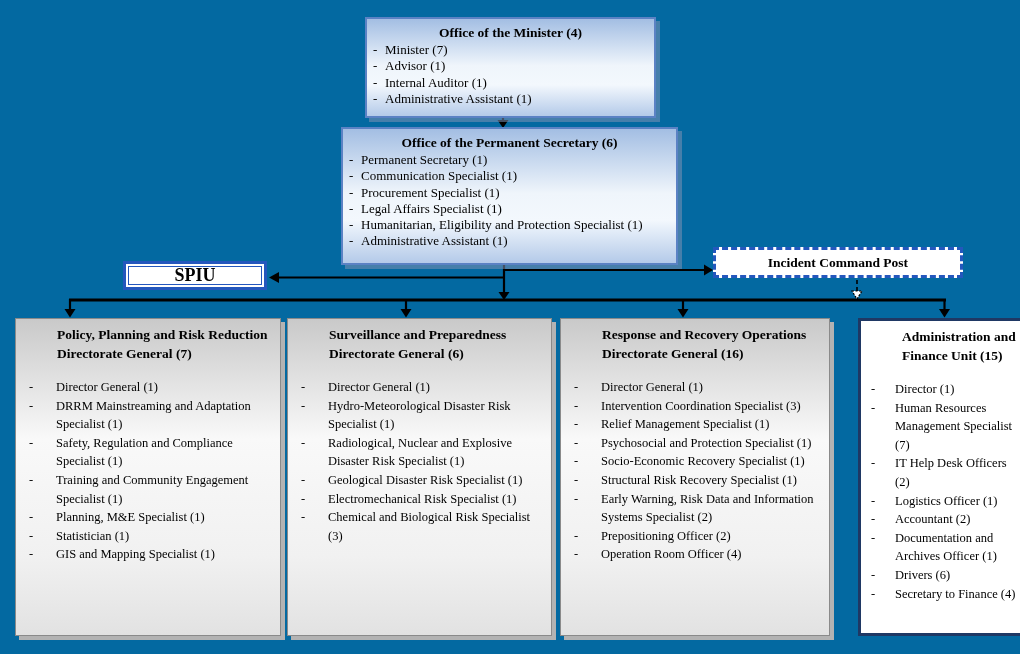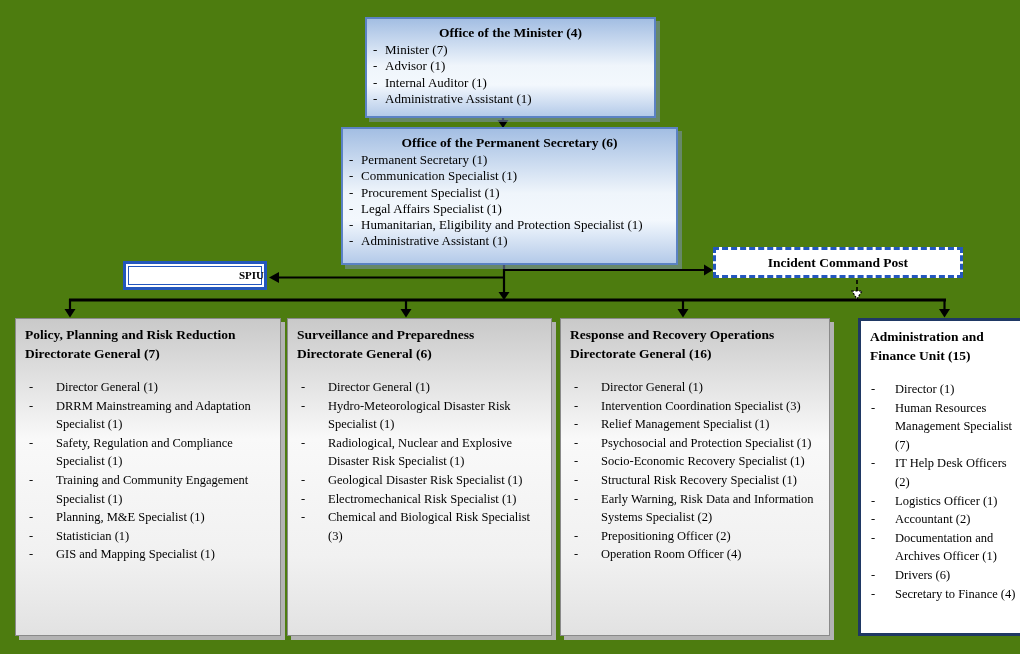--- a/index.html
+++ b/index.html
@@ -1,17 +1,17 @@
 <!DOCTYPE html>
 <html><head>
 <meta charset="utf-8">
 <style>
   html,body { margin:0; padding:0; background:#fff; }
   .canvas {
-    position:relative; width:1020px; height:654px; background:#4d7c0f;
+    position:relative; width:1020px; height:654px; background:#0369a1;
     font-family:"Liberation Serif", serif; color:#000; overflow:hidden;
   }
 
   
   .connectors { position:absolute; left:0; top:0; width:1020px; height:654px; pointer-events:none; }
 
   
   .blue-box {
     position:absolute; border:2px solid #5b82c4;
     background:linear-gradient(180deg,#a3bee3 0%,#eff5fb 48%,#f3f8fd 68%,#b4cae9 100%);
@@ -21,42 +21,42 @@
   .ps       { left:341px; top:127px; width:333px; height:134px; }
   .btitle-c { text-align:center; font-weight:bold; font-size:13.5px; line-height:17px; padding-top:5px; }
   .tlist  { padding:1px 4px 0 6px; }
   .tline  { display:grid; grid-template-columns:12px 1fr; font-size:13px; line-height:16.3px; }
 
   
   .spiu {
     position:absolute; left:123px; top:261px; width:138px; height:23px;
     border:3px solid #2457bd; background:#fff;
     box-shadow: inset 0 0 0 2px #fff, inset 0 0 0 3px #2457bd;
-    text-align:right; font-weight:bold; font-size:11px; line-height:23px;
+    text-align:center; font-weight:bold; font-size:18px; line-height:23px;
   }
   .icp {
     position:absolute; left:713px; top:247px; width:244px; height:25px;
     border:3px dashed #2457bd; background:#fff;
     text-align:center; font-weight:bold; font-size:13.5px; line-height:25px;
   }
 
   
   .gray-box {
     position:absolute; top:318px; height:316px; border:1px solid #8a8a8a;
     background:linear-gradient(180deg,#c9c9c9 0%,#f9f9f9 38%,#f1f1f1 75%,#e2e2e2 100%);
     box-shadow:4px 4px 0 #b3b3b3;
   }
   .d1 { left:15px;  width:264px; }
   .d2 { left:287px; width:263px; }
   .d3 { left:560px; width:268px; }
   .navy-box {
     position:absolute; left:858px; top:318px; width:166px; height:312px;
     border:3px solid #1f3864; background:#fff;
   }
-  .dtitle { font-weight:bold; font-size:13.5px; line-height:18.5px; padding:7px 8px 0 9px; }
+  .dtitle { font-weight:bold; font-size:13.5px; line-height:18.5px; padding:7px 8px 0 9px;margin-left:32px; }
   .dlist  { margin-top:15px; padding:0 5px 0 13px; }
   .bli    { display:grid; grid-template-columns:27px 1fr; font-size:12.5px; line-height:18.6px; }
   .navy-box .dlist { padding:0 4px 0 10px; }
   .navy-box .bli { grid-template-columns:24px 1fr; }
 </style>
 </head>
 <body>
 
 <div class="canvas">
 

